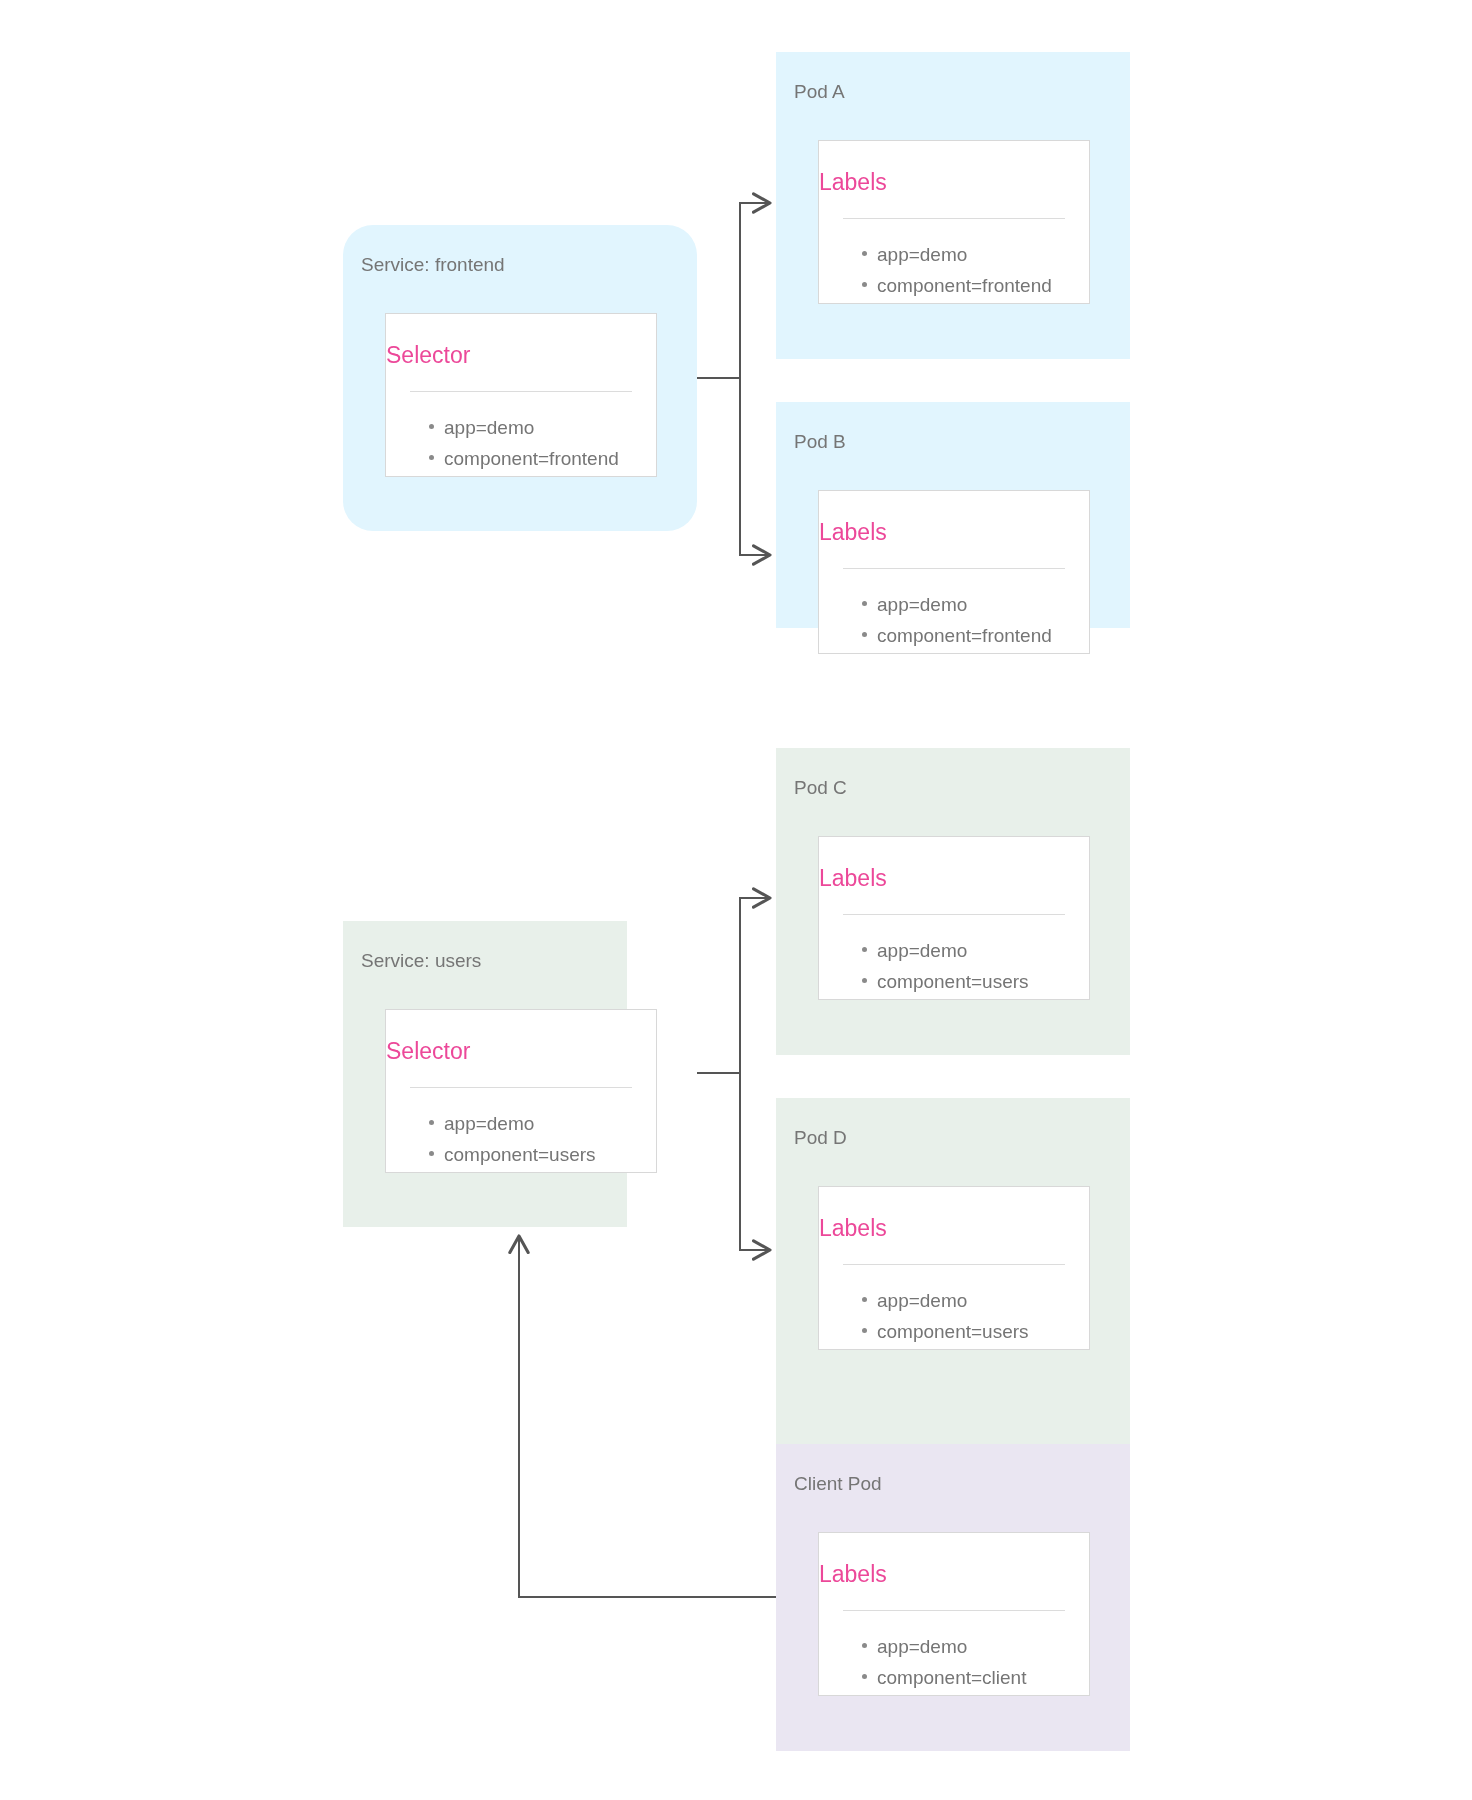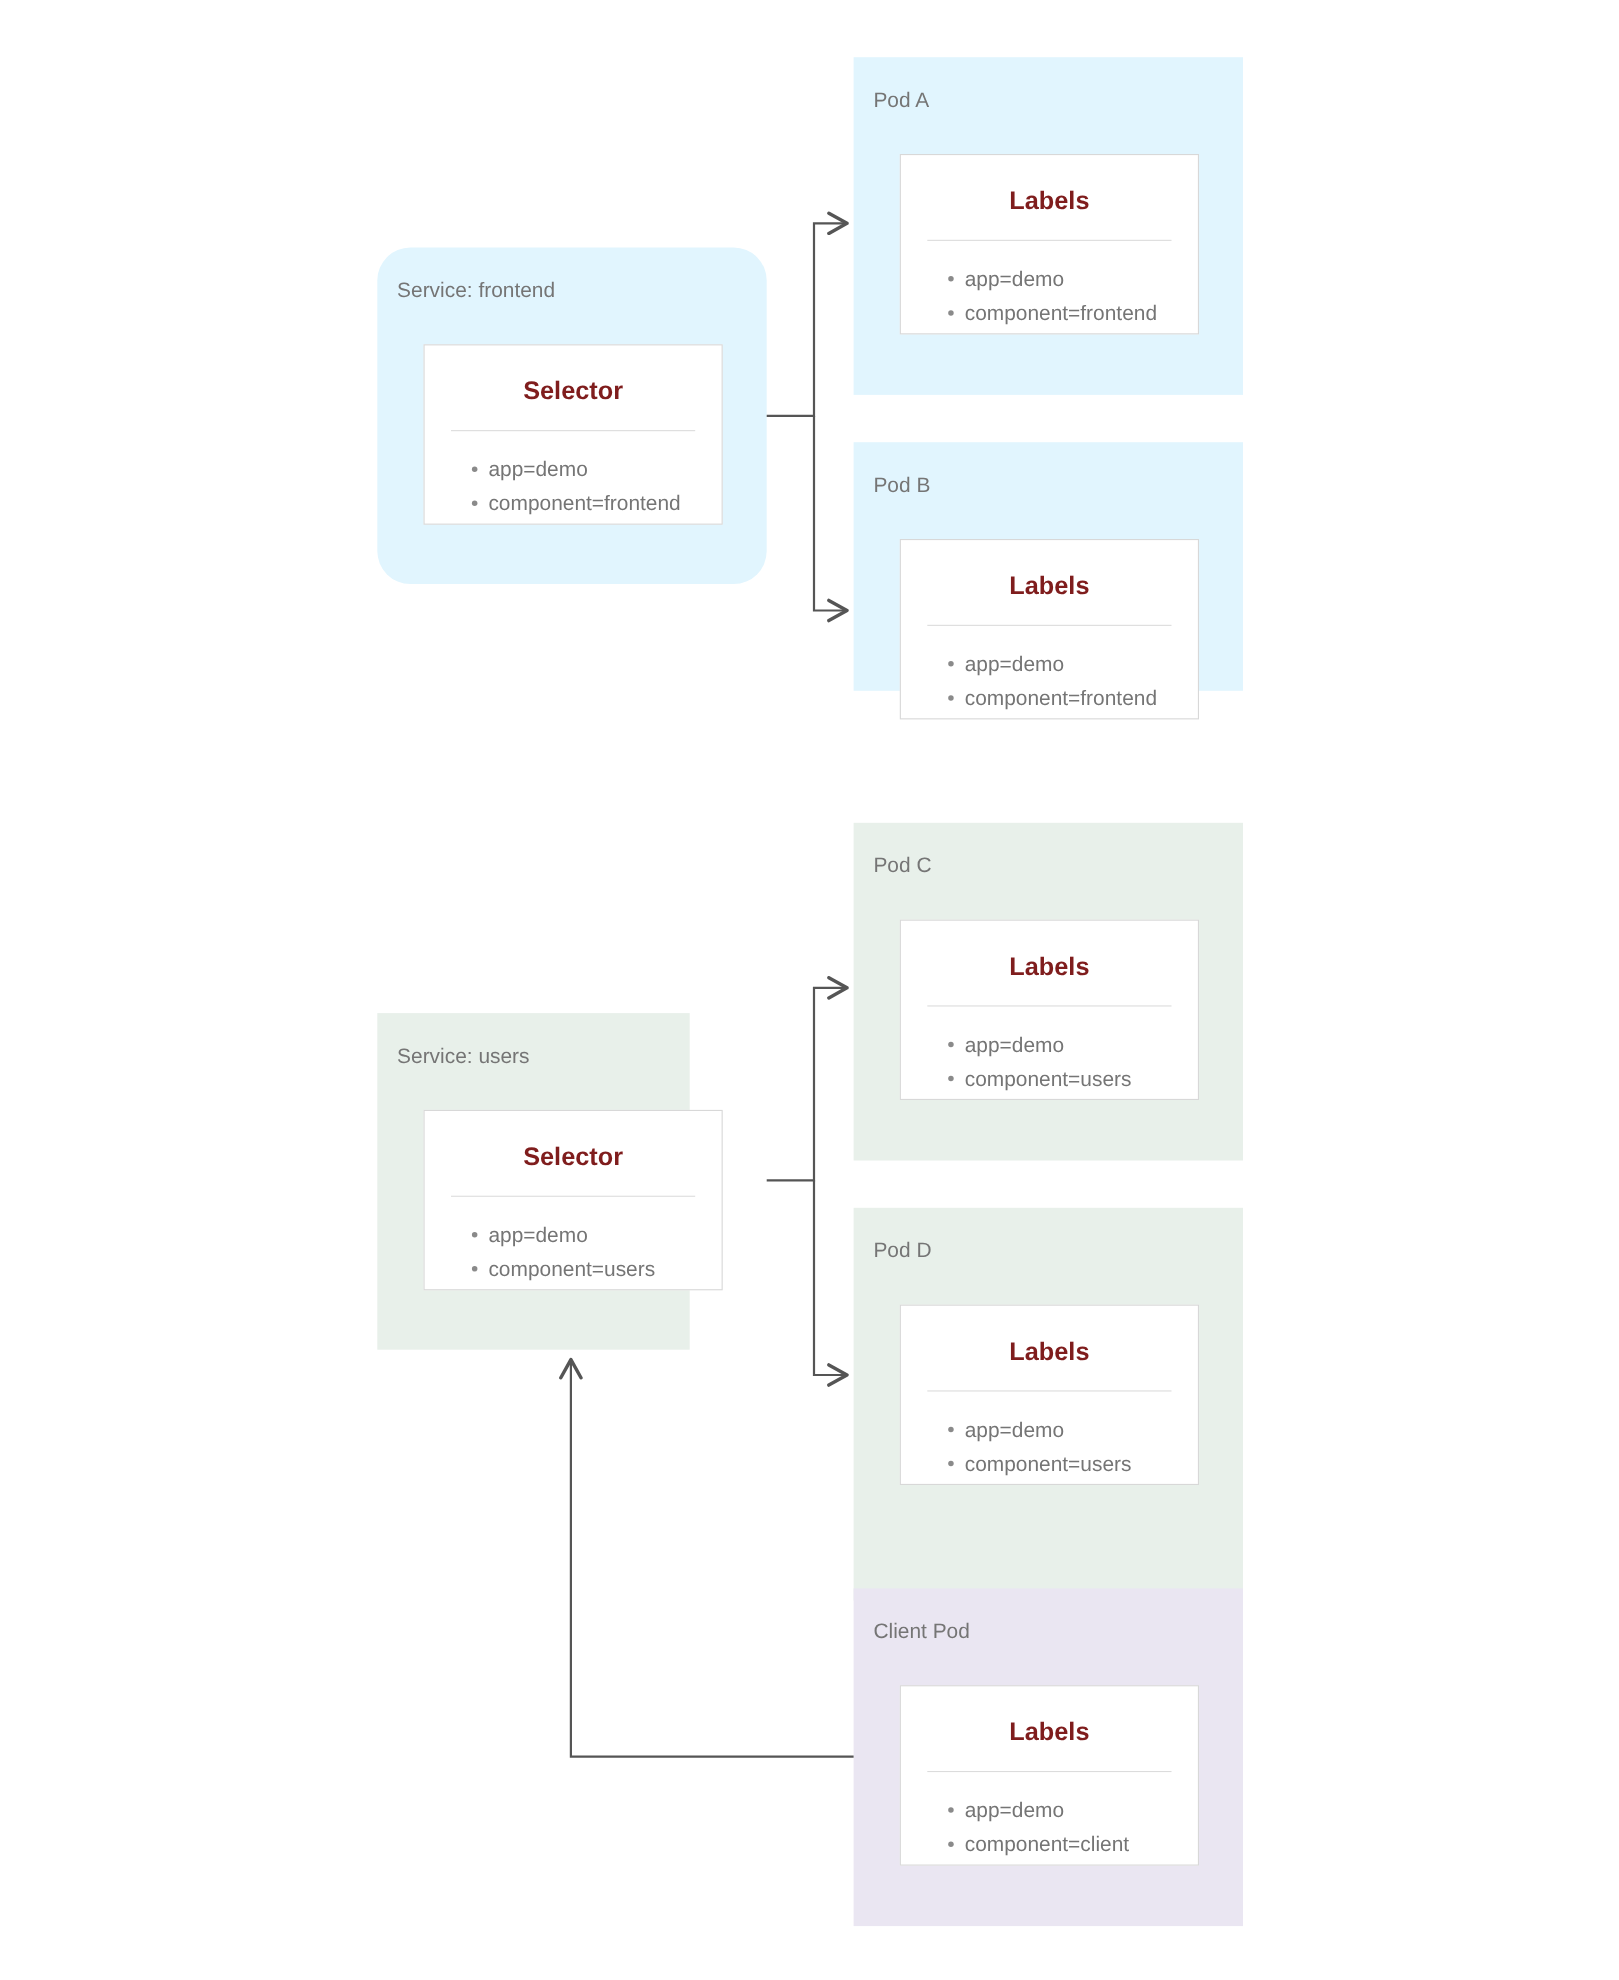--- a/index.html
+++ b/index.html
@@ -35,27 +35,26 @@
   }
 
   
   .card {
     position: absolute;
     box-sizing: border-box;
     background: #ffffff;
     border: 1px solid #d8d8d8;
   }
   .card-title {
-    text-align: center;
+    text-align: left;
     font-size: 23px;
-    color: #7f1d1d;
+    color: #ec4899;
     line-height: 1;
     padding-top: 30px;
     padding-bottom: 24px;
-    font-weight: bold;
   }
   .card-rule {
     height: 1px;
     background: #dcdcdc;
     margin: 0 24px;
   }
   .card-list {
     list-style: none;
     margin: 12px;
     padding: 14px 0 0 0;

